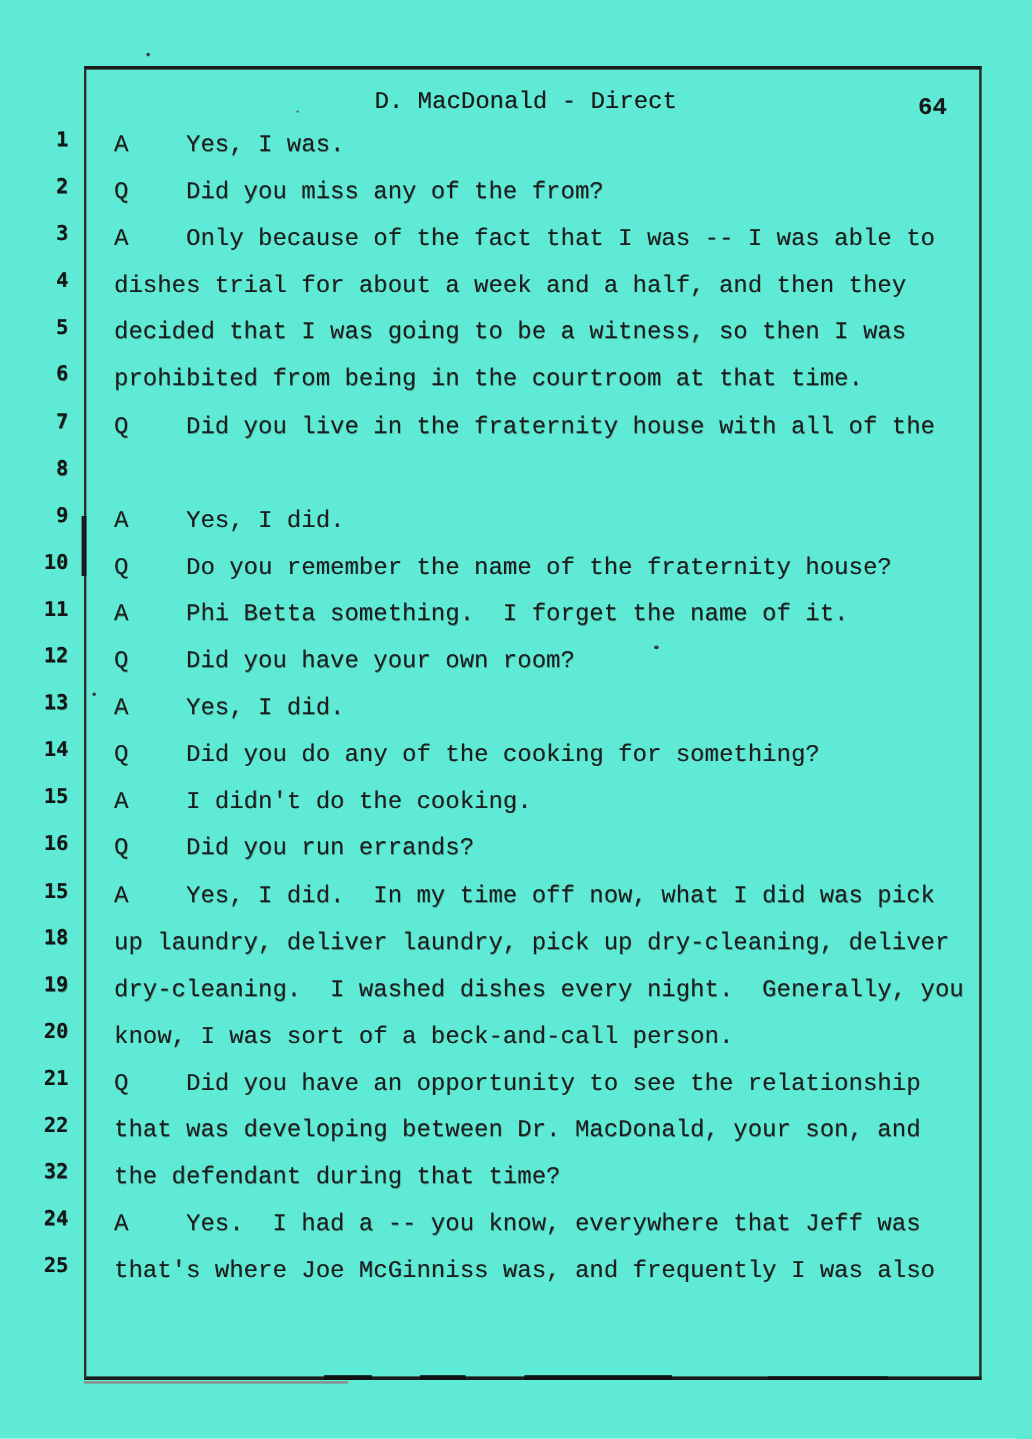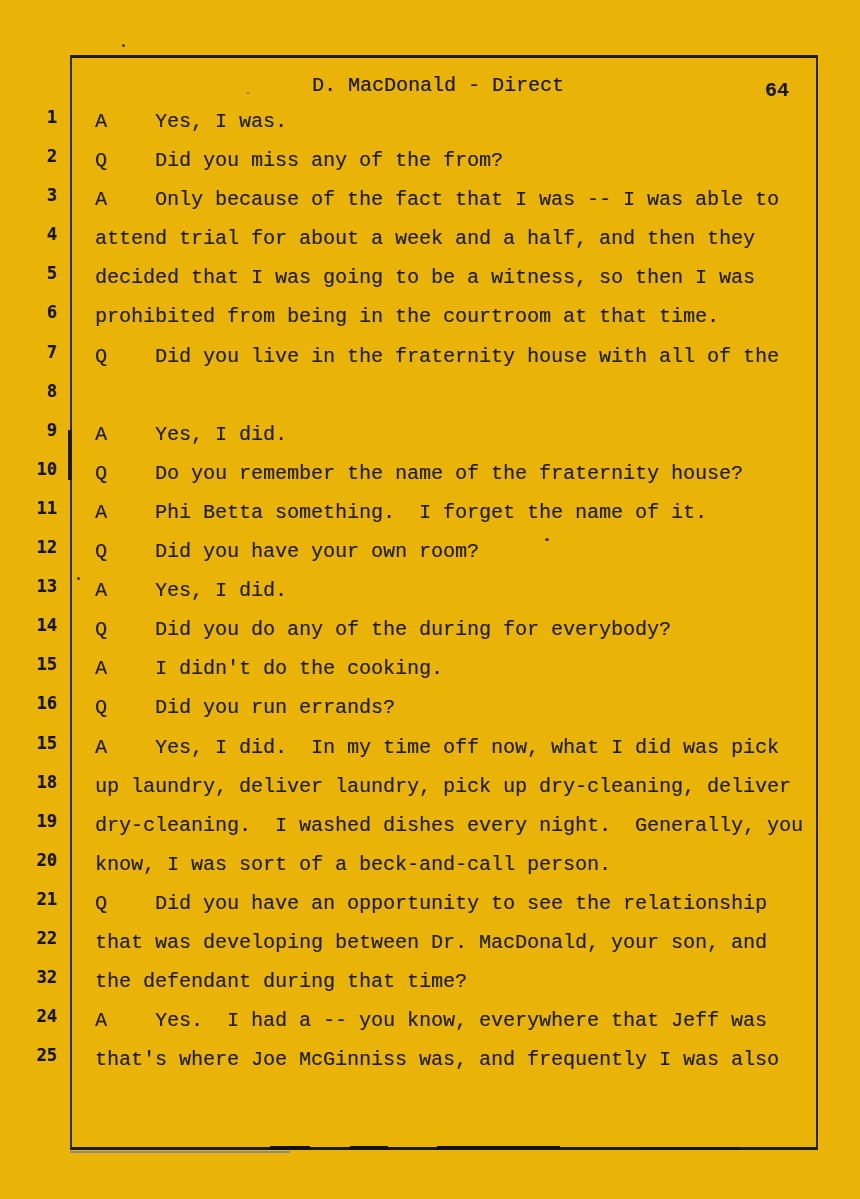--- a/index.html
+++ b/index.html
@@ -4,21 +4,21 @@
 <style>
   html, body {
     margin: 0;
     padding: 0;
     background: #ffffff;
   }
   .canvas {
     position: relative;
     width: 860px;
     height: 1199px;
-    background: #eab308;
+    background: #5eead4;
     overflow: hidden;
     font-family: "Liberation Mono", "DejaVu Sans Mono", monospace;
     color: #1c1c1c;
   }
   .page-box {
     position: absolute;
     left: 70px;
     top: 55px;
     width: 748px;
     height: 1095px;
@@ -120,21 +120,21 @@
       <div class="line-row">
     <span class="line-num">2</span>
     <span class="line-text">Q    Did you miss any of the from?</span>
   </div>
       <div class="line-row">
     <span class="line-num">3</span>
     <span class="line-text">A    Only because of the fact that I was -- I was able to</span>
   </div>
       <div class="line-row">
     <span class="line-num">4</span>
-    <span class="line-text">attend trial for about a week and a half, and then they</span>
+    <span class="line-text">dishes trial for about a week and a half, and then they</span>
   </div>
       <div class="line-row">
     <span class="line-num">5</span>
     <span class="line-text">decided that I was going to be a witness, so then I was</span>
   </div>
       <div class="line-row">
     <span class="line-num">6</span>
     <span class="line-text">prohibited from being in the courtroom at that time.</span>
   </div>
       <div class="line-row">
@@ -159,21 +159,21 @@
       <div class="line-row">
     <span class="line-num">12</span>
     <span class="line-text">Q    Did you have your own room?</span>
   </div>
       <div class="line-row">
     <span class="line-num">13</span>
     <span class="line-text">A    Yes, I did.</span>
   </div>
       <div class="line-row">
     <span class="line-num">14</span>
-    <span class="line-text">Q    Did you do any of the during for everybody?</span>
+    <span class="line-text">Q    Did you do any of the cooking for something?</span>
   </div>
       <div class="line-row">
     <span class="line-num">15</span>
     <span class="line-text">A    I didn't do the cooking.</span>
   </div>
       <div class="line-row">
     <span class="line-num">16</span>
     <span class="line-text">Q    Did you run errands?</span>
   </div>
       <div class="line-row">

